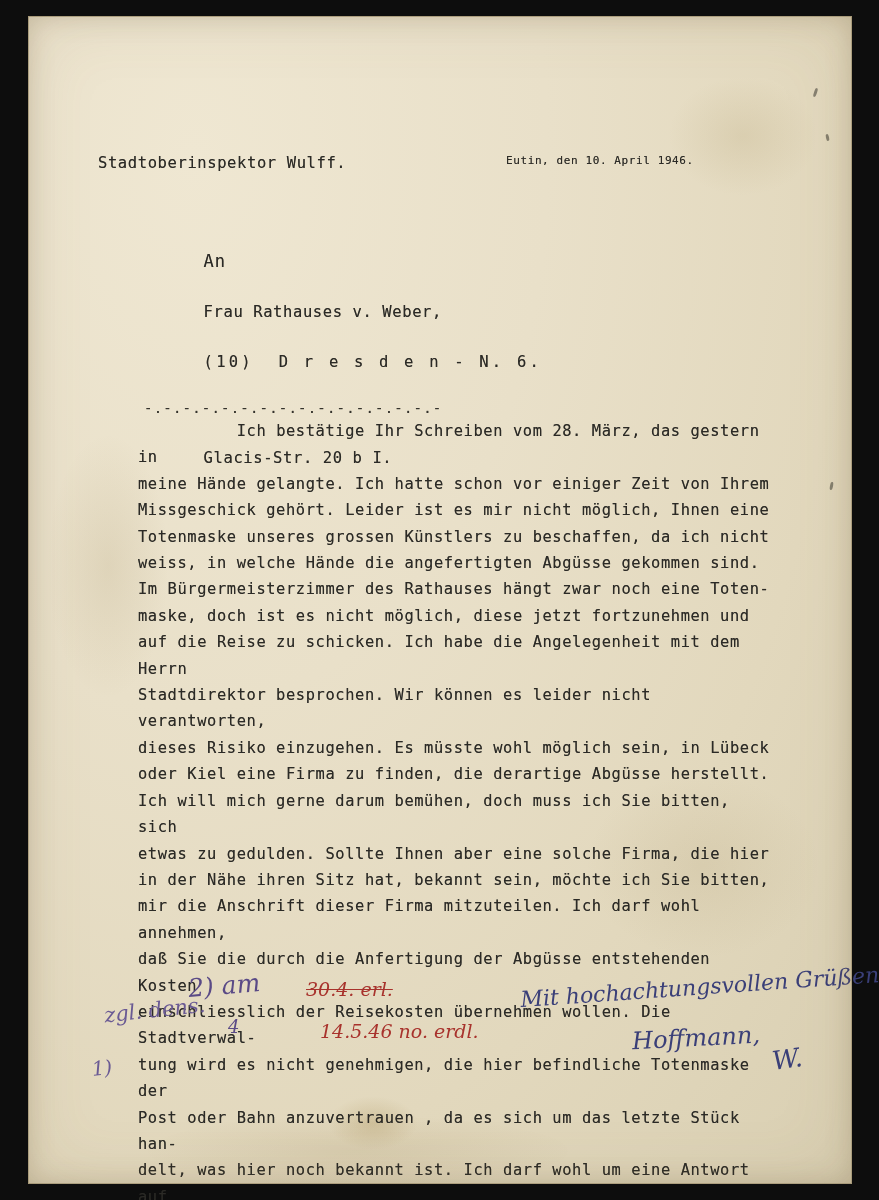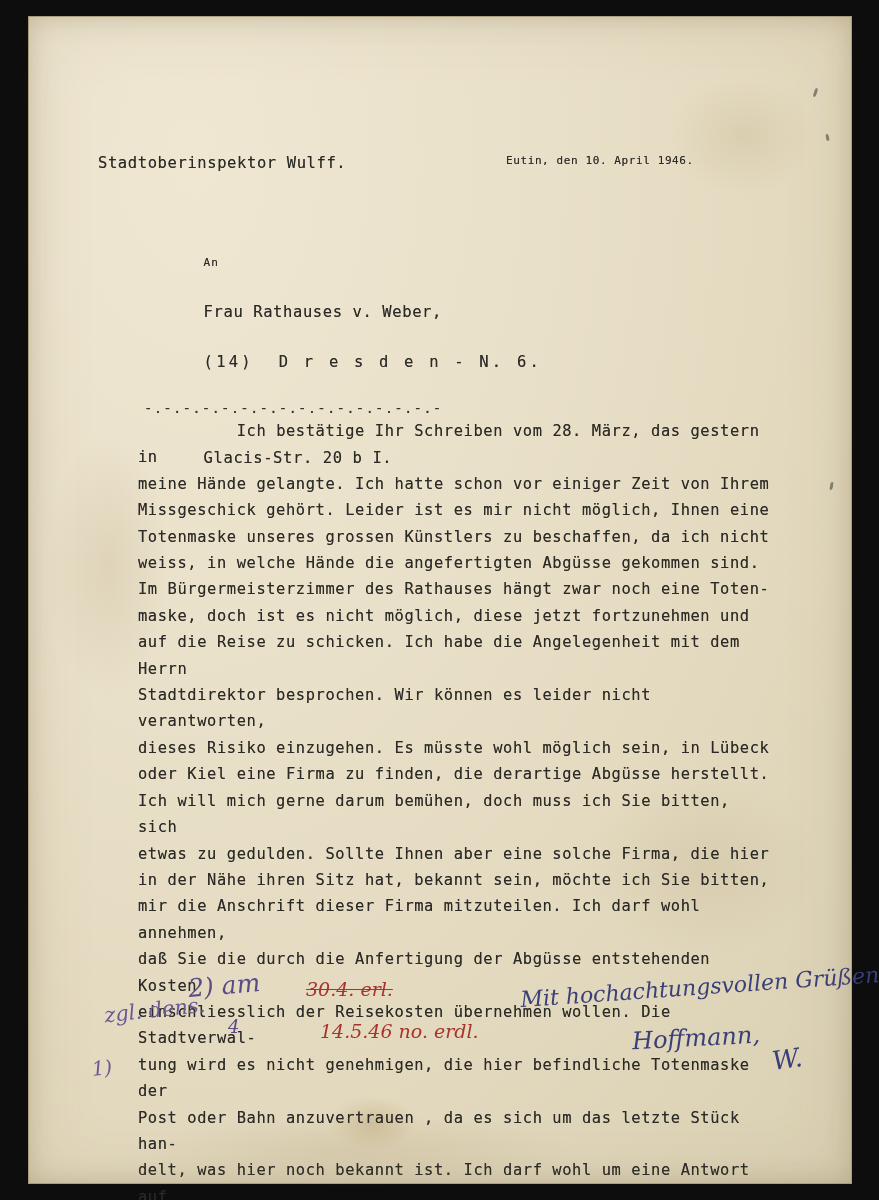--- a/index.html
+++ b/index.html
@@ -68,21 +68,21 @@
     font-family: "DejaVu Sans Mono", monospace;
     letter-spacing: 0.6px;
     white-space: pre;
     text-shadow: 0 0 0.6px rgba(40,38,32,0.55);
   }
 
   #hdr-left  { left: 70px;  top: 138px; font-size: 15.5px; }
   #hdr-right { left: 478px; top: 138px; font-size: 11px; }
 
   #addr { left: 116px; top: 208px; font-size: 15.5px; line-height: 25px; }
-  #addr .an { font-size: 11px; letter-spacing: 1px; }
+  #addr .an { font-size: 17px; letter-spacing: 1px; }
   #addr .city { letter-spacing: 3.2px; }
   #addr .rule {
     display: block;
     font-size: 14px;
     letter-spacing: 1.2px;
     color: #35332c;
     margin-top: -4px;
   }
 
   #salutation { left: 330px; top: 358px; font-size: 15.5px; }
@@ -173,21 +173,21 @@
     <div class="fleck f2"></div>
     <div class="fleck f3"></div>
 
     <div class="tw" id="hdr-left">Stadtoberinspektor Wulff.</div>
 
     <div class="tw" id="hdr-right">Eutin, den 10. April 1946.</div>
 
     <div class="tw" id="addr">
       <span class="an">An</span><br>
       <span>Frau Rathauses v. Weber,</span><br>
-      <span class="city">(14)  D r e s d e n - N. 6.</span>
+      <span class="city">(10)  D r e s d e n - N. 6.</span>
       <span class="rule">-.-.-.-.-.-.-.-.-.-.-.-.-.-.-.-</span>
       <span>Glacis-Str. 20 b I.</span>
     </div>
 
 
     <div class="tw" id="body">          Ich bestätige Ihr Schreiben vom 28. März, das gestern in
 meine Hände gelangte. Ich hatte schon vor einiger Zeit von Ihrem
 Missgeschick gehört. Leider ist es mir nicht möglich, Ihnen eine
 Totenmaske unseres grossen Künstlers zu beschaffen, da ich nicht
 weiss, in welche Hände die angefertigten Abgüsse gekommen sind.

